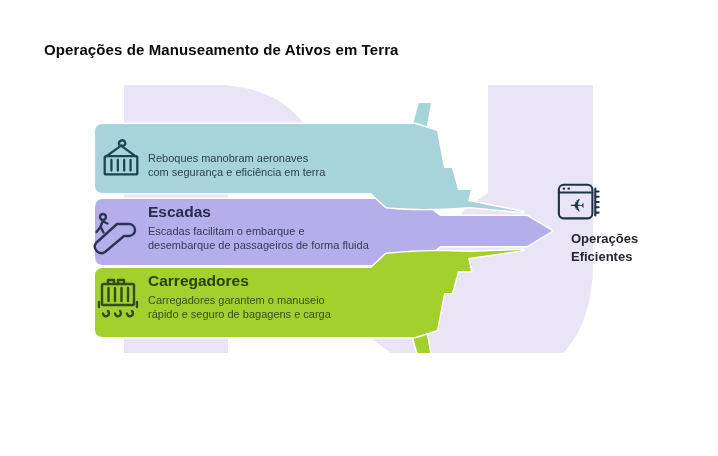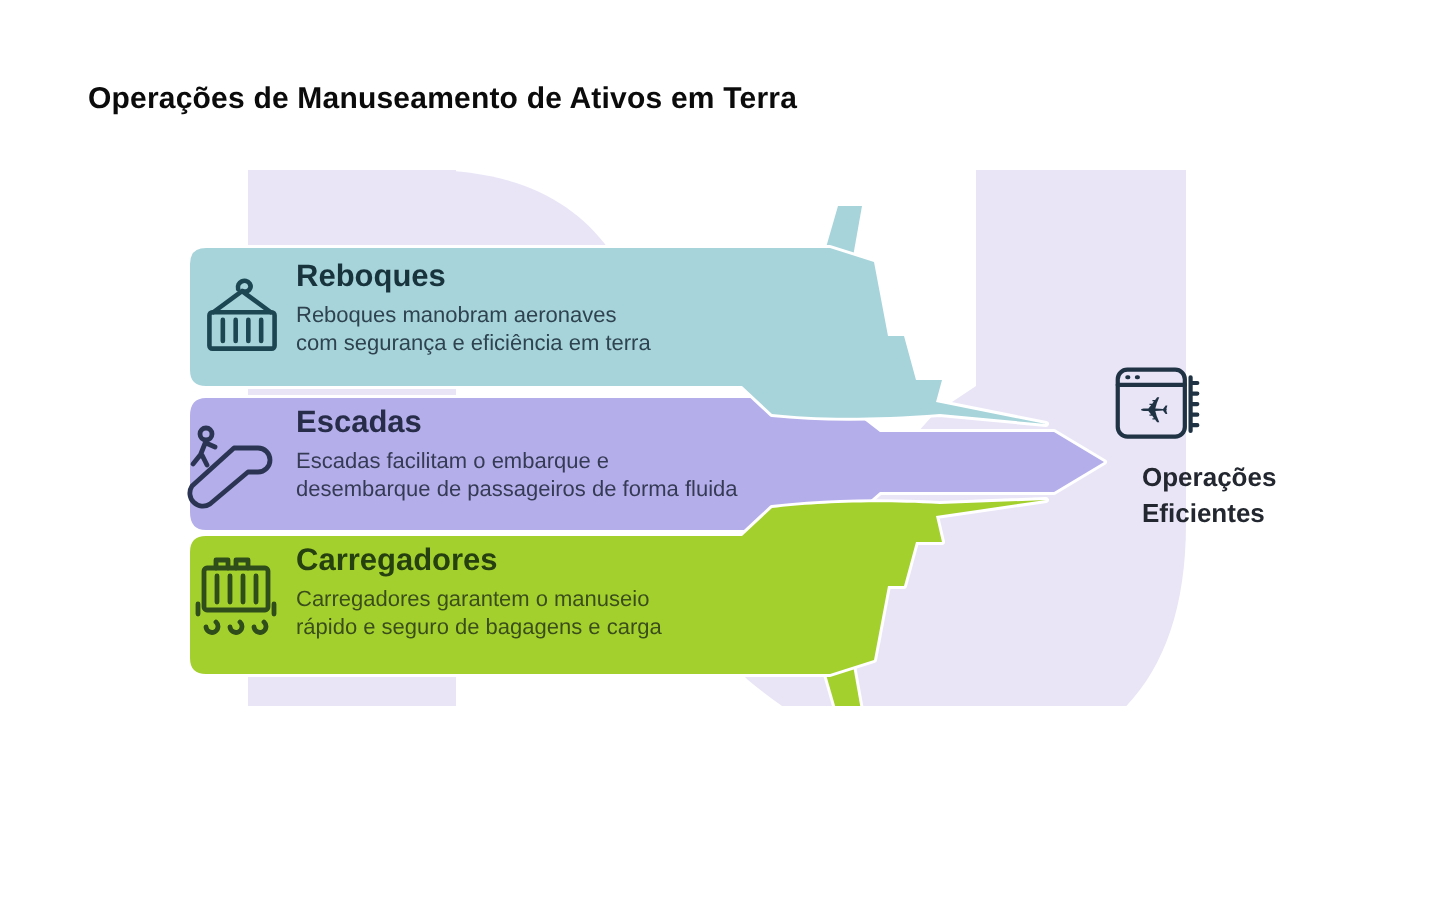--- a/index.html
+++ b/index.html
@@ -46,21 +46,20 @@
   </svg>
 
   <svg class="band-icon" style="left:98px;top:134px;" width="46" height="50" viewBox="0 0 48 48">
     <g fill="none" stroke="#1d4653" stroke-width="2.4" stroke-linecap="round" stroke-linejoin="round">
       <path d="M22,9 c-1,-4 4,-6 6,-3 c1.5,2.5 -1,5 -3.5,4"></path>
       <path d="M24,10 L9,21 M24,10 L39,21"></path>
       <rect x="7" y="21" width="34" height="19" rx="1.5"></rect>
       <path d="M14,25 V36 M20.7,25 V36 M27.3,25 V36 M34,25 V36"></path>
     </g>
   </svg>
-  <div class="band-title t1" style="left:148px;top:130px;">Reboques</div>
   <div class="band-desc d1" style="left:148px;top:151px;">Reboques manobram aeronaves</div>
   <div class="band-desc d1" style="left:148px;top:165px;">com segurança e eficiência em terra</div>
 
   <svg class="band-icon" style="left:88px;top:206px;" width="54" height="52" viewBox="0 0 54 52">
     <g fill="none" stroke="#2b3553" stroke-width="2.4" stroke-linecap="round" stroke-linejoin="round">
       <path d="M41,18 a6,6 0 0 1 0,12 h-5 L17,46 a6.5,6.5 0 0 1 -9,-9 L29,18 Z"></path>
       <circle cx="15" cy="11" r="3"></circle>
       <path d="M15,14.5 L12,22 M15,15.5 l4.5,2 M12.5,21 l-4,5 M13,21.5 l2.5,5"></path>
     </g>
   </svg>

